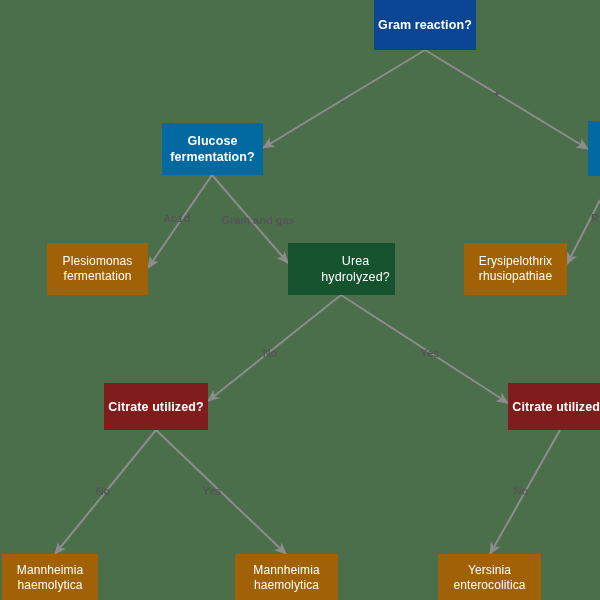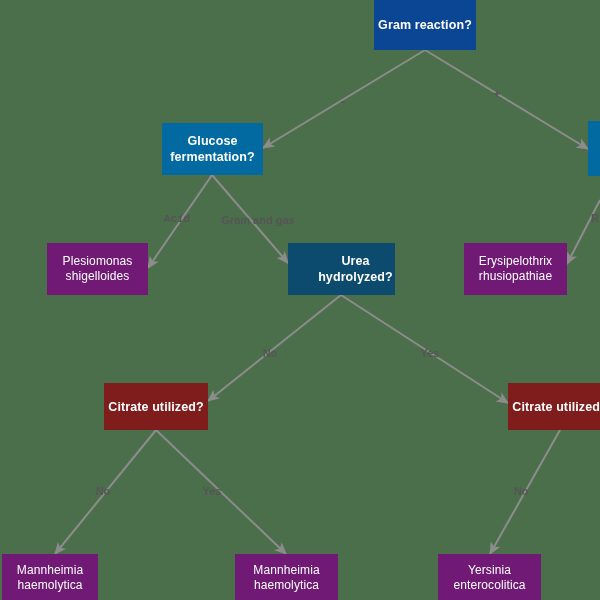--- a/index.html
+++ b/index.html
@@ -51,28 +51,28 @@
     background: #0369a1;
     font-size: 12.5px;
     font-weight: bold;
   }
   .node.decision-mid {
     background: #7f1d1d;
     font-size: 12.5px;
     font-weight: bold;
   }
   .node.leaf {
-    background: #701a75;
+    background: #a16207;
     font-size: 12px;
     font-weight: normal;
   }
   .node.decision-bright {
-    background: #0c4a6e;
+    background: #14532d;
     font-size: 12.5px;
-    font-weight: bold;
+    font-weight: normal;
     padding-left: 28px;
   }
   .edge-label {
     position: absolute;
     transform: translate(-50%, -50%);
     color: #555555;
     font-size: 11px;
     font-weight: bold;
     white-space: nowrap;
     z-index: 4;
@@ -111,21 +111,21 @@
       </div>
       <div class="node decision-dark" style="left: 162px; top: 123px; width: 101px; height: 52px;">
         <span class="line">Glucose</span>
         <span class="line">fermentation?</span>
       </div>
       <div class="node decision-dark" style="left: 588px; top: 121px; width: 12px; height: 55px;">
         <span class="line"></span>
       </div>
       <div class="node leaf" style="left: 47px; top: 243px; width: 101px; height: 52px;">
         <span class="line">Plesiomonas</span>
-        <span class="line">shigelloides</span>
+        <span class="line">fermentation</span>
       </div>
       <div class="node decision-bright" style="left: 288px; top: 243px; width: 107px; height: 52px;">
         <span class="line">Urea</span>
         <span class="line">hydrolyzed?</span>
       </div>
       <div class="node leaf" style="left: 464px; top: 243px; width: 103px; height: 52px;">
         <span class="line">Erysipelothrix</span>
         <span class="line">rhusiopathiae</span>
       </div>
       <div class="node decision-mid" style="left: 104px; top: 383px; width: 104px; height: 47px;">

